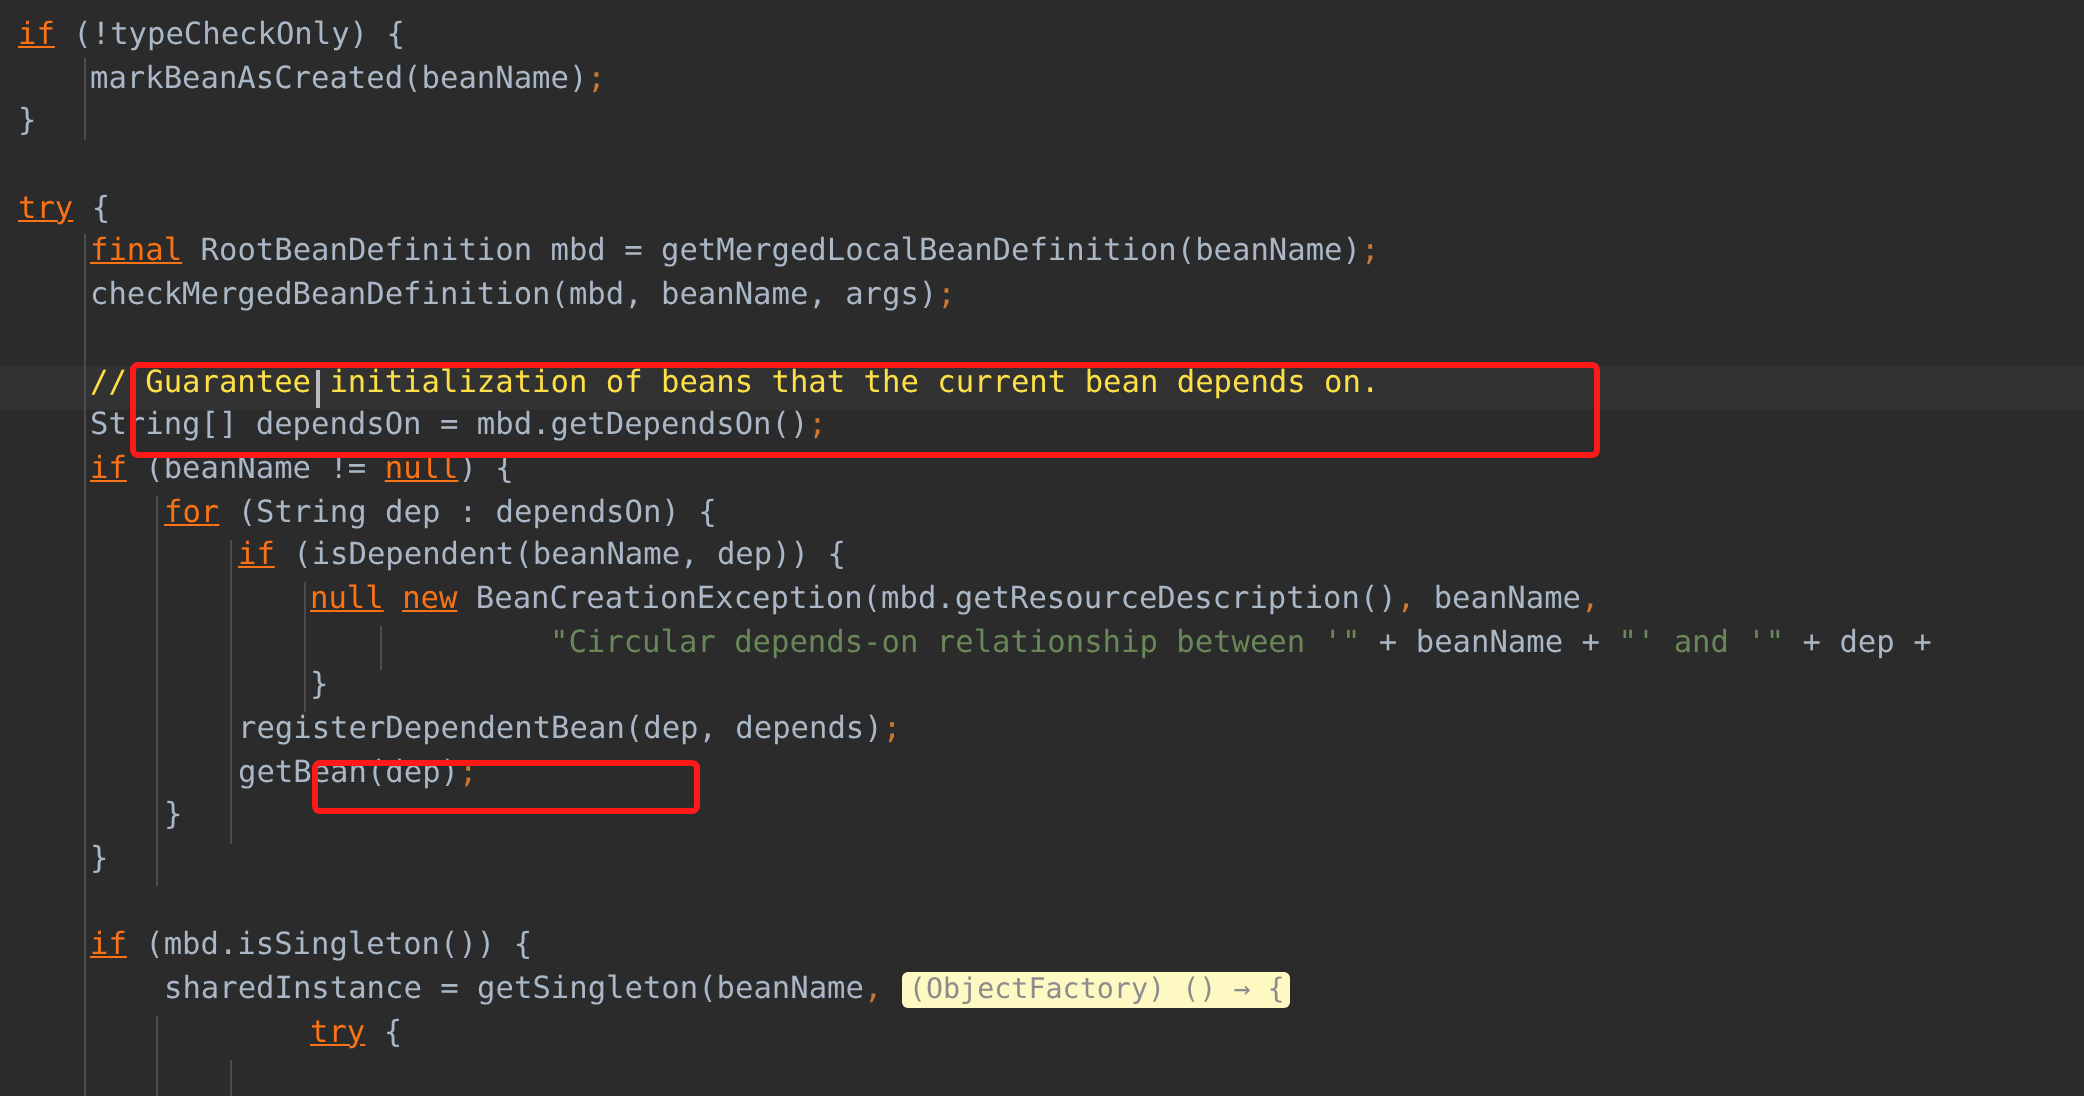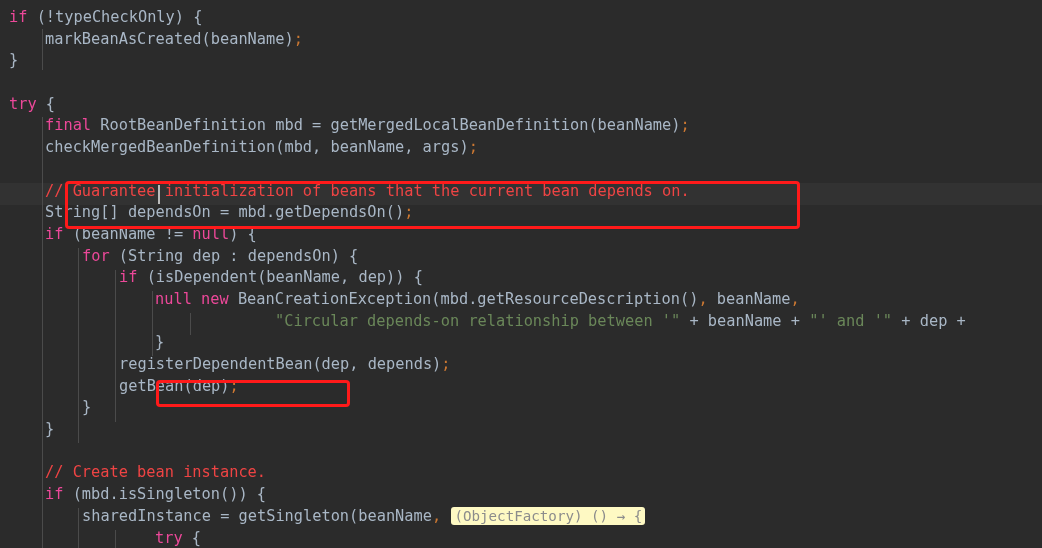--- a/index.html
+++ b/index.html
@@ -44,23 +44,23 @@
     z-index: 1;
   }
   
   .guide {
     position: absolute;
     width: 1px;
     background: #4b4b4b;
     z-index: 2;
   }
   
-  .kw   { color: #ec4899; }
+  .kw   { color: #f97316; text-decoration: underline; }
   .str  { color: #6a8759; }
-  .cmt  { color: #ef4444; text-align: center; }
+  .cmt  { color: #fde047; text-align: center; }
   .id   { color: #a9b7c6; }
   .punc { color: #a9b7c6; }
   .semi { color: #cc7832; }
   
   .hint {
     background: #fef9c3;
     color: #8c8c8c;
     border-radius: 3px;
     padding: 1px 3px;
     margin: 0 1px;
@@ -139,21 +139,20 @@
     <div class="line"><span style="padding-left:110px"></span><span class="id">registerDependentBean(dep, depends)</span><span class="semi">;</span></div>
 
     <div class="line"><span style="padding-left:110px"></span><span class="id">getBean(dep)</span><span class="semi">;</span></div>
 
     <div class="line"><span style="padding-left:73px"></span><span class="punc">}</span></div>
 
     <div class="line"><span style="padding-left:36px"></span><span class="punc">}</span></div>
 
     <div class="line">&nbsp;</div>
 
-    <div class="line"><span style="padding-left:36px"></span><span class="cmt">// Create bean instance.</span></div>
 
     <div class="line"><span style="padding-left:36px"></span><span class="kw">if</span><span class="id"> (mbd.isSingleton()) {</span></div>
 
     <div class="line"><span style="padding-left:73px"></span><span class="id">sharedInstance = getSingleton(beanName</span><span class="semi">,</span><span> </span><span class="hint">(ObjectFactory) () → {</span></div>
 
     <div class="line"><span style="padding-left:146px"></span><span class="kw">try</span><span class="punc"> {</span></div>
 
   </div>
 
   <div class="redbox" style="left:65px; top:181px; width:735px; height:48px;"></div>

